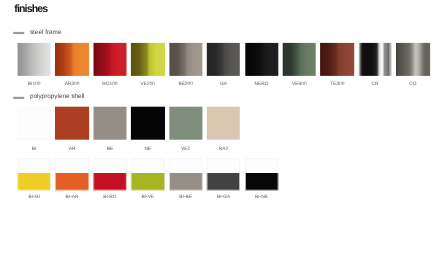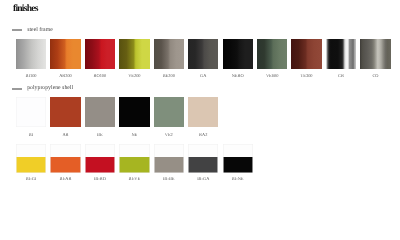--- a/index.html
+++ b/index.html
@@ -1,18 +1,18 @@
 <!DOCTYPE html>
 <html><head>
 <meta charset="utf-8">
 <title>finishes</title>
 <style>
   html,body{margin:0;padding:0;}
   body{width:400px;height:193px;background:#fff;font-family:"Liberation Sans",sans-serif;overflow:hidden;-webkit-font-smoothing:antialiased;text-rendering:geometricPrecision;}
-  .page{position:relative;width:400px;height:193px;font-family:Liberation Serif, serif;}
+  .page{position:relative;width:400px;height:193px;}
   .title{position:absolute;left:13px;top:2.6px;font-size:9.6px;font-weight:bold;color:#141414;letter-spacing:-.78px;}
   .grp{position:absolute;left:12px;}
   .grp .dash{position:absolute;left:.4px;top:-.3px;width:9.6px;height:1.9px;background:#9a9a9a;}
   .grp .gl{position:absolute;left:15.2px;top:-2.9px;font-size:5.8px;line-height:6px;color:#454545;white-space:nowrap;}
   .row{position:absolute;left:15.9px;}
   .cell{position:absolute;top:0;width:30.3px;}
   .sw{width:30.3px;height:30px;}
   .lb{position:absolute;left:0;top:34.6px;width:30.3px;text-align:center;font-size:4.4px;line-height:5px;color:#5a5a5a;white-space:nowrap;}
   #row2 .sw{height:28.4px;}
   #row2 .lb{top:32.3px;}

